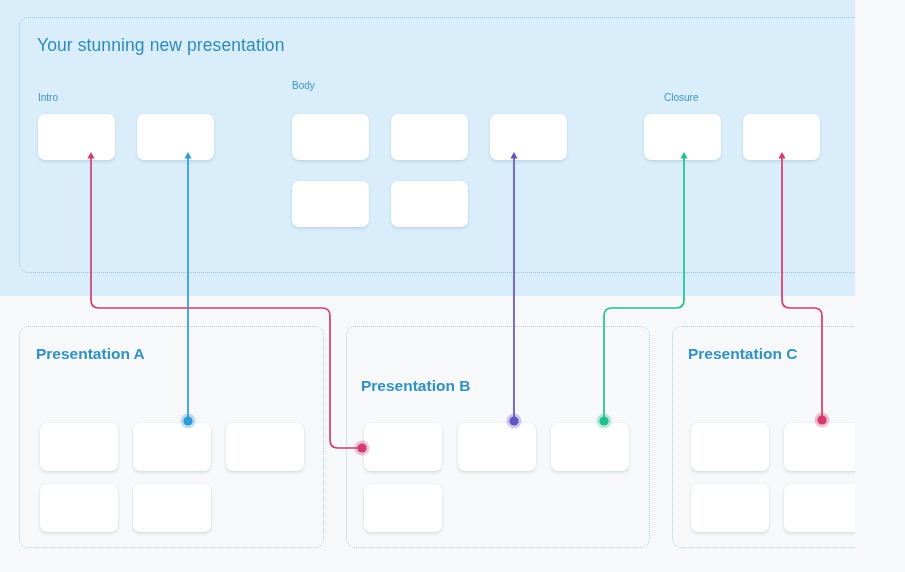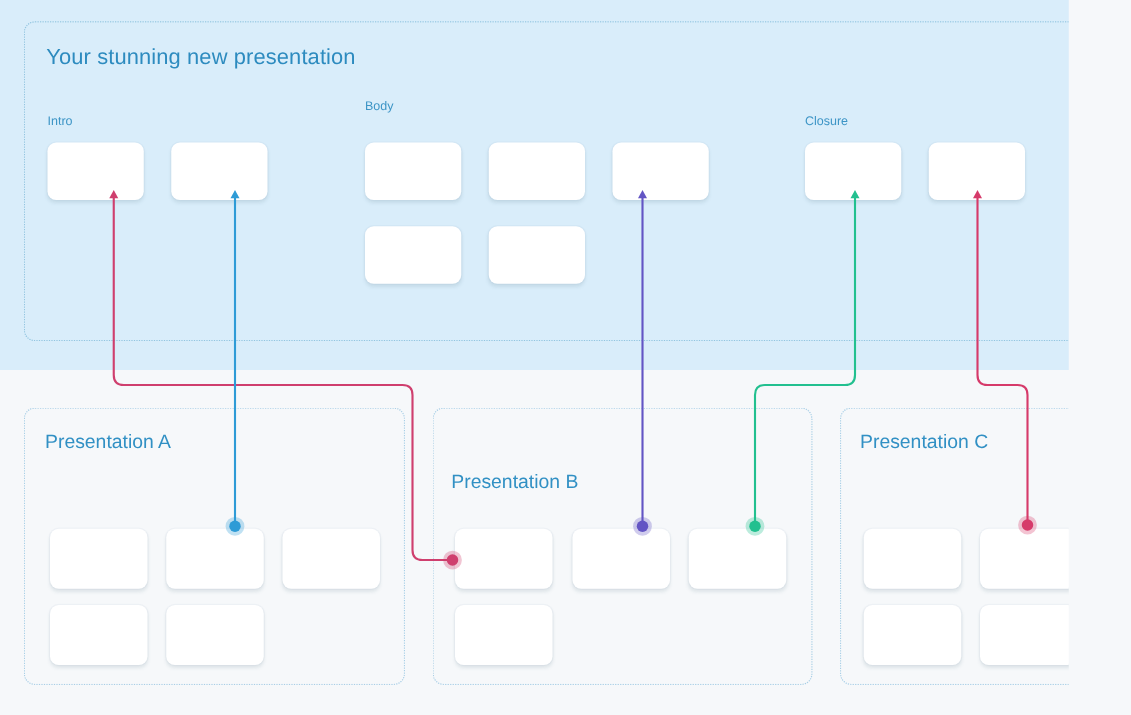--- a/index.html
+++ b/index.html
@@ -73,20 +73,21 @@
     font-size: 10px;
     color: #3d95c6;
     white-space: nowrap;
   }
   .panel-title {
     position: absolute;
     top: 345px;
     font-size: 15.5px;
     color: #3190c4;
     white-space: nowrap;
+    font-weight: bold;
   }
   #title-a { left: 36px; }
   #title-b { left: 361px; margin-top: 32px; }
   #title-c { left: 688px; text-align: right; }
 
   
   .card {
     position: absolute;
     background: #ffffff;
     border-radius: 7px;
@@ -117,21 +118,21 @@
   <div class="top-band"></div>
   <div class="bottom-band"></div>
 
   <div class="panel panel-top"></div>
 
   <div class="deck-title">Your stunning new presentation</div>
 
   <div id="top-labels">
       <div class="group-label" style="left: 38px; top: 92px;">Intro</div>
       <div class="group-label" style="left: 292px; top: 80px;">Body</div>
-      <div class="group-label" style="left: 644px; top: 92px;">Closure</div>
+      <div class="group-label" style="left: 664px; top: 92px;">Closure</div>
     </div>
   <div id="top-cards">
       <div class="card sm" style="left: 38px; top: 114px;"></div>
       <div class="card sm" style="left: 137px; top: 114px;"></div>
       <div class="card sm" style="left: 292px; top: 114px;"></div>
       <div class="card sm" style="left: 391px; top: 114px;"></div>
       <div class="card sm" style="left: 490px; top: 114px;"></div>
       <div class="card sm" style="left: 292px; top: 181px;"></div>
       <div class="card sm" style="left: 391px; top: 181px;"></div>
       <div class="card sm" style="left: 644px; top: 114px;"></div>

